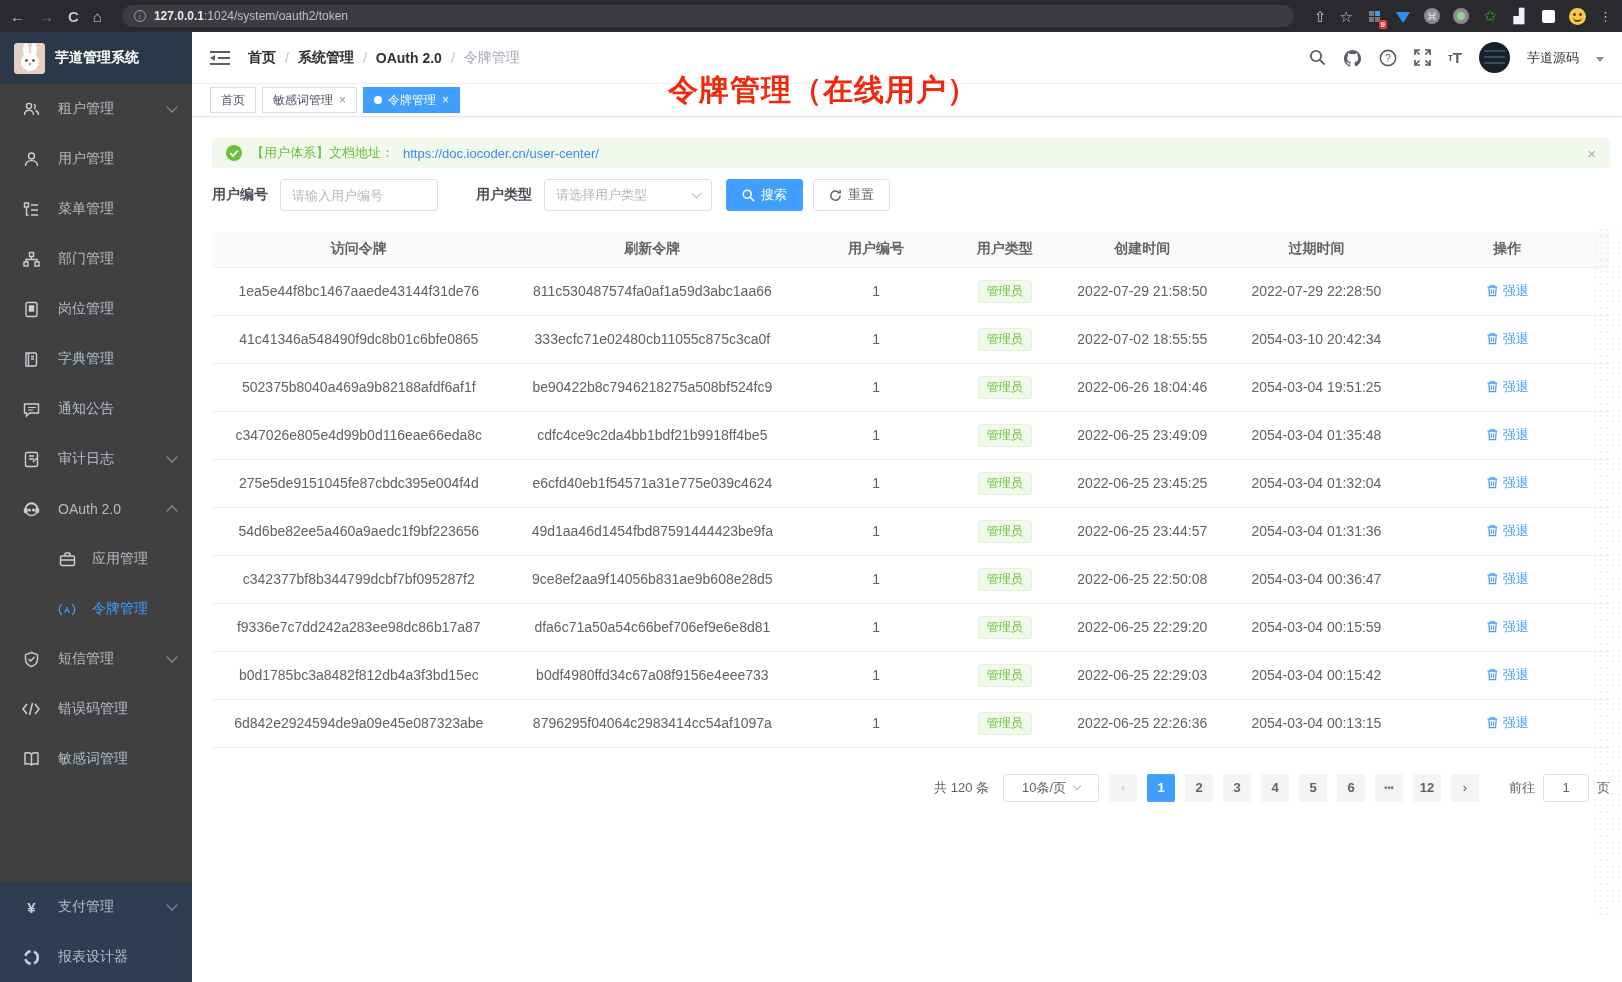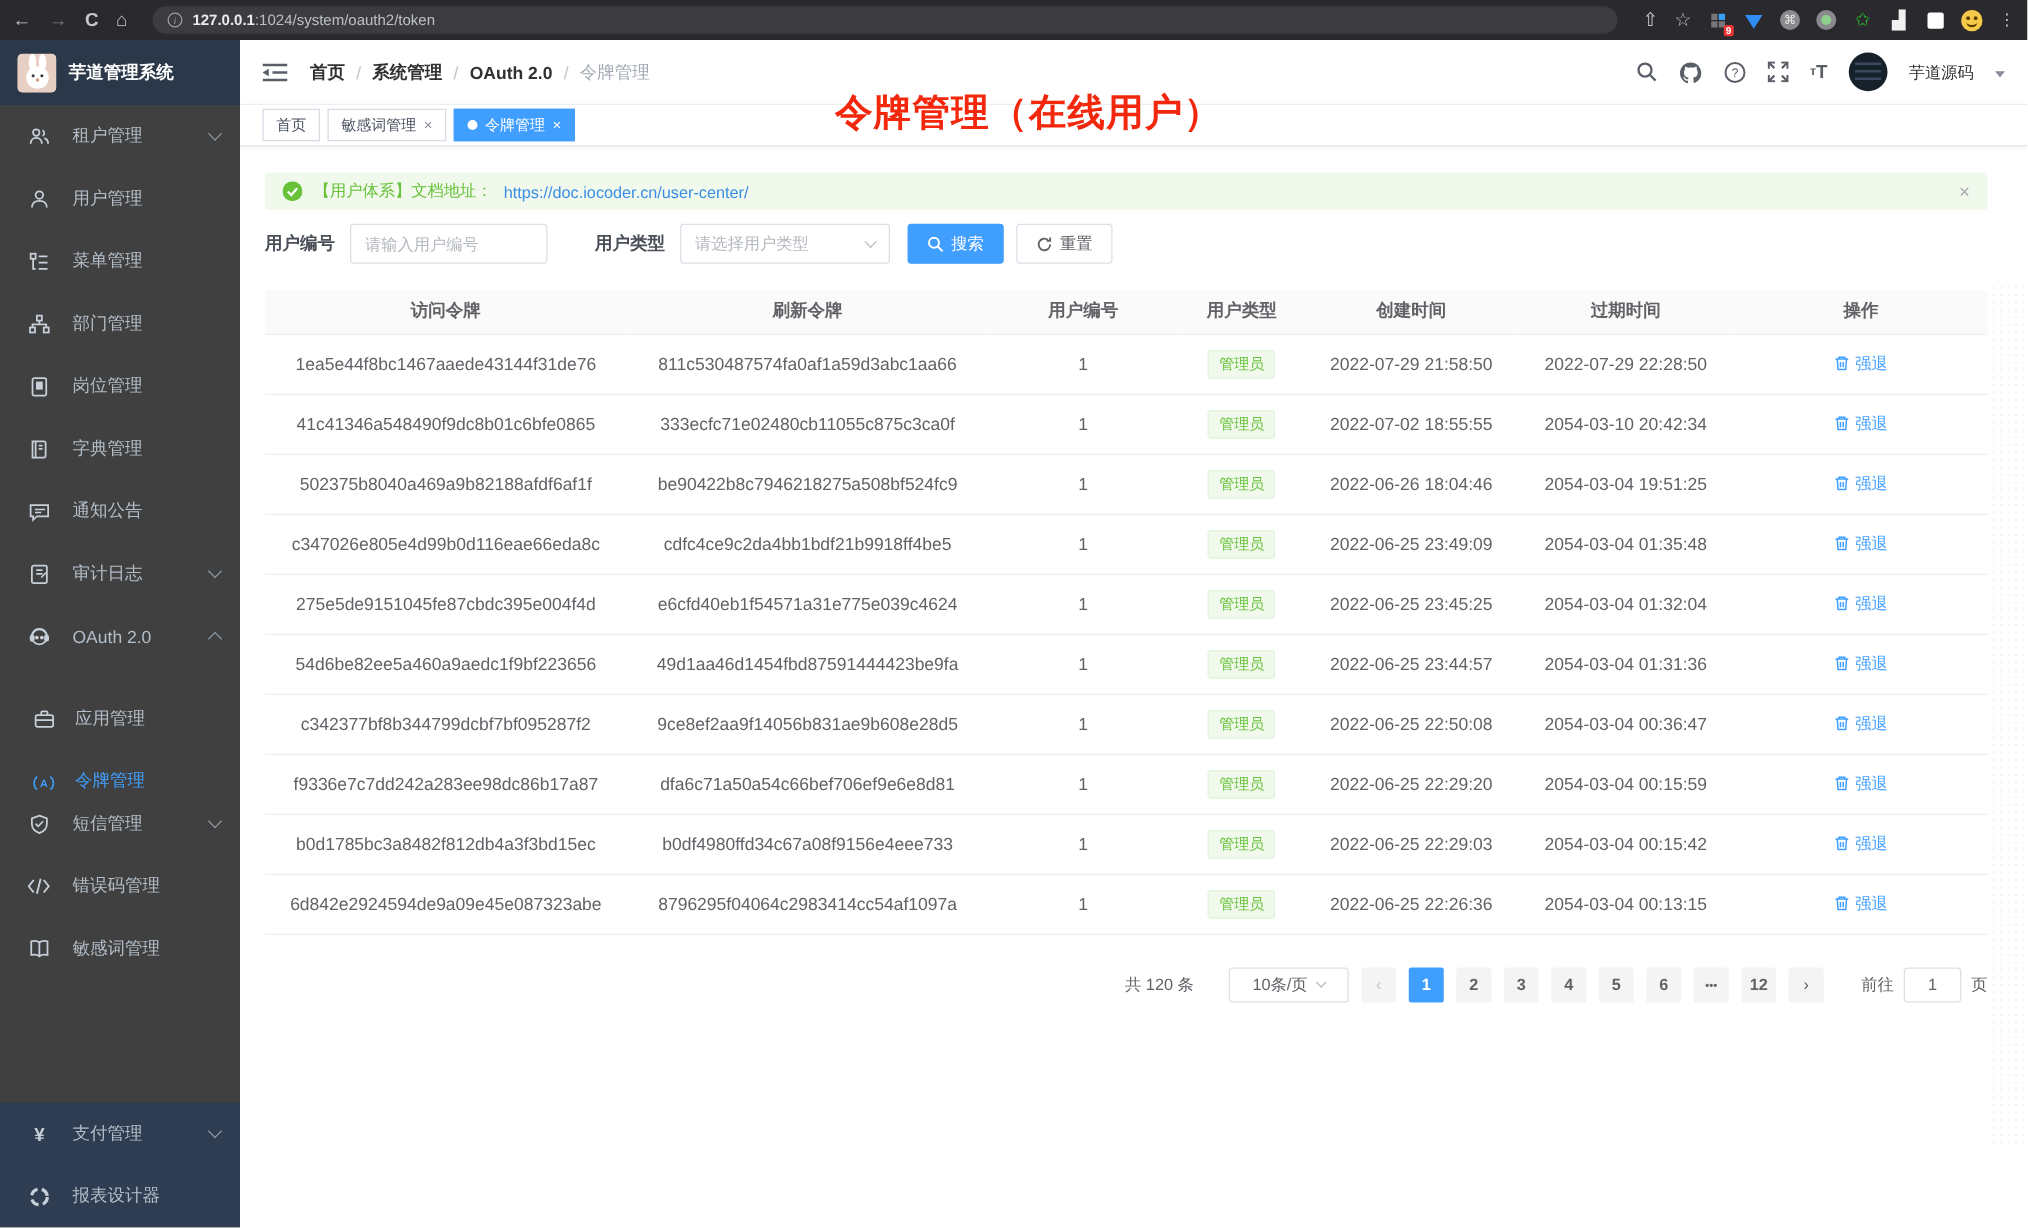--- a/index.html
+++ b/index.html
@@ -47,21 +47,21 @@
   .logo-img svg { position:absolute; inset:0; }
   .logo-title { color:#fff; font-size:14px; font-weight:700; white-space:nowrap; }
   .menu { flex:1; padding-top:0; }
   .m-item { height:50px; display:flex; align-items:center; padding:0 16px 0 22px; gap:18px;
     color:#b3bdc7; font-size:14px; cursor:pointer; }
   .m-item .ic { width:18px; display:flex; justify-content:center; color:#c7d0d9; flex:0 0 auto; }
   .m-item .lbl { flex:1; white-space:nowrap; }
   .m-item .chev { width:8px; height:8px; border-right:1.6px solid #8a97a5; border-bottom:1.6px solid #8a97a5; flex:0 0 auto; }
   .chev.down { transform:rotate(45deg); margin-top:-4px; }
   .chev.up { transform:rotate(-135deg); margin-top:4px; }
-  .m-item.sub { padding-left:26px; gap:16px;align-items:flex-end; }
+  .m-item.sub { padding-left:58px; gap:16px; }
   .m-item.active { color:#409eff; }
   .m-item.active .ic { color:#409eff; }
   .sidebar-bottom { background:#2e3d51; padding-bottom:0; flex:0 0 auto; }
 
   
   .main { flex:1; display:flex; flex-direction:column; background:#fff; position:relative; }
   .topbar { height:52px; display:flex; align-items:center; padding:0 18px; gap:8px;
     border-bottom:1px solid #f1f1f1; }
   .fold-ic { width:20px; height:20px; cursor:pointer; color:#5a5e66; display:flex; align-items:center; }
   .crumbs { display:flex; align-items:center; gap:9px; margin-left:10px; font-size:14px; color:#303133; }
@@ -80,21 +80,21 @@
 
   .tabbar { height:33px; display:flex; align-items:center; gap:6px; padding:0 18px;
     border-bottom:1px solid #e4e7ed; box-shadow:0 1px 3px rgba(0,0,0,.06); }
   .tab { height:26px; display:flex; align-items:center; gap:6px; padding:0 10px;
     border:1px solid #d8dce5; background:#fff; color:#495060; font-size:12px; cursor:pointer; }
   .tab .x { font-size:12px; color:#8a8f99; cursor:pointer; }
   .tab.active { background:#409eff; border-color:#409eff; color:#fff; }
   .tab.active .x { color:#fff; }
   .tab .dot { width:8px; height:8px; border-radius:50%; background:#fff; }
 
-  .content { flex:1; padding:21px 32px 0 20px; position:relative; overflow:hidden; }
+  .content { flex:1; padding:21px 12px 0 20px; position:relative; overflow:hidden; }
 
   .alert { height:30px; background:#f0f9eb; border-radius:3px; display:flex; align-items:center;
     padding:0 14px; gap:9px; }
   .alert .txt { color:#67c23a; font-size:13px; }
   .alert a { color:#3a8ee6; font-size:13px; text-decoration:none; cursor:pointer; }
   .alert .close { margin-left:auto; color:#a8abb2; font-size:15px; cursor:pointer; }
 
   .filters { display:flex; align-items:center; margin-top:11px; gap:10px; }
   .f-label { font-size:14px; font-weight:700; color:#4a4f57; margin-right:2px; }
   .f-input { width:158px; height:32px; border:1px solid #dcdfe6; border-radius:3px;
@@ -118,21 +118,21 @@
     border-bottom:1px solid #ebeef5; white-space:nowrap; overflow:hidden; }
   .col1{width:21%;} .col2{width:21%;} .col3{width:11%;} .col4{width:7.4%;}
   .col5{width:12.3%;} .col6{width:12.6%;} .col7{width:14.7%;}
   .tag-green { display:inline-block; background:#f0f9eb; border:1px solid #e1f3d8; color:#67c23a;
     font-size:12px; padding:2px 8px; border-radius:3px; }
   .kick { color:#409eff; font-size:13px; cursor:pointer; display:inline-flex; align-items:center; gap:4px; }
 
   
   .pager { display:flex; align-items:center; justify-content:flex-end; gap:10px;
     margin-top:26px; font-size:13px; color:#606266; }
-  .pg-total { margin-right:18px; }
+  .pg-total { margin-right:4px; }
   .pg-size { width:96px; height:28px; border:1px solid #dcdfe6; border-radius:3px;
     display:flex; align-items:center; justify-content:center; gap:8px; color:#606266; cursor:pointer; }
   .pg-size .chev { width:6px; height:6px; border-right:1.3px solid #b4b8bf; border-bottom:1.3px solid #b4b8bf;
     transform:rotate(45deg); margin-top:-3px; }
   .pg-btn { min-width:28px; height:28px; padding:0 4px; background:#f4f4f5; border-radius:2px;
     display:flex; align-items:center; justify-content:center; font-weight:700; color:#606266; cursor:pointer; }
   .pg-btn.arrow { background:#f4f4f5; font-weight:400; }
   .pg-btn.disabled { color:#c0c4cc; }
   .pg-btn.active { background:#409eff; color:#fff; }
   .pg-goto { display:flex; align-items:center; gap:8px; margin-left:20px; }

